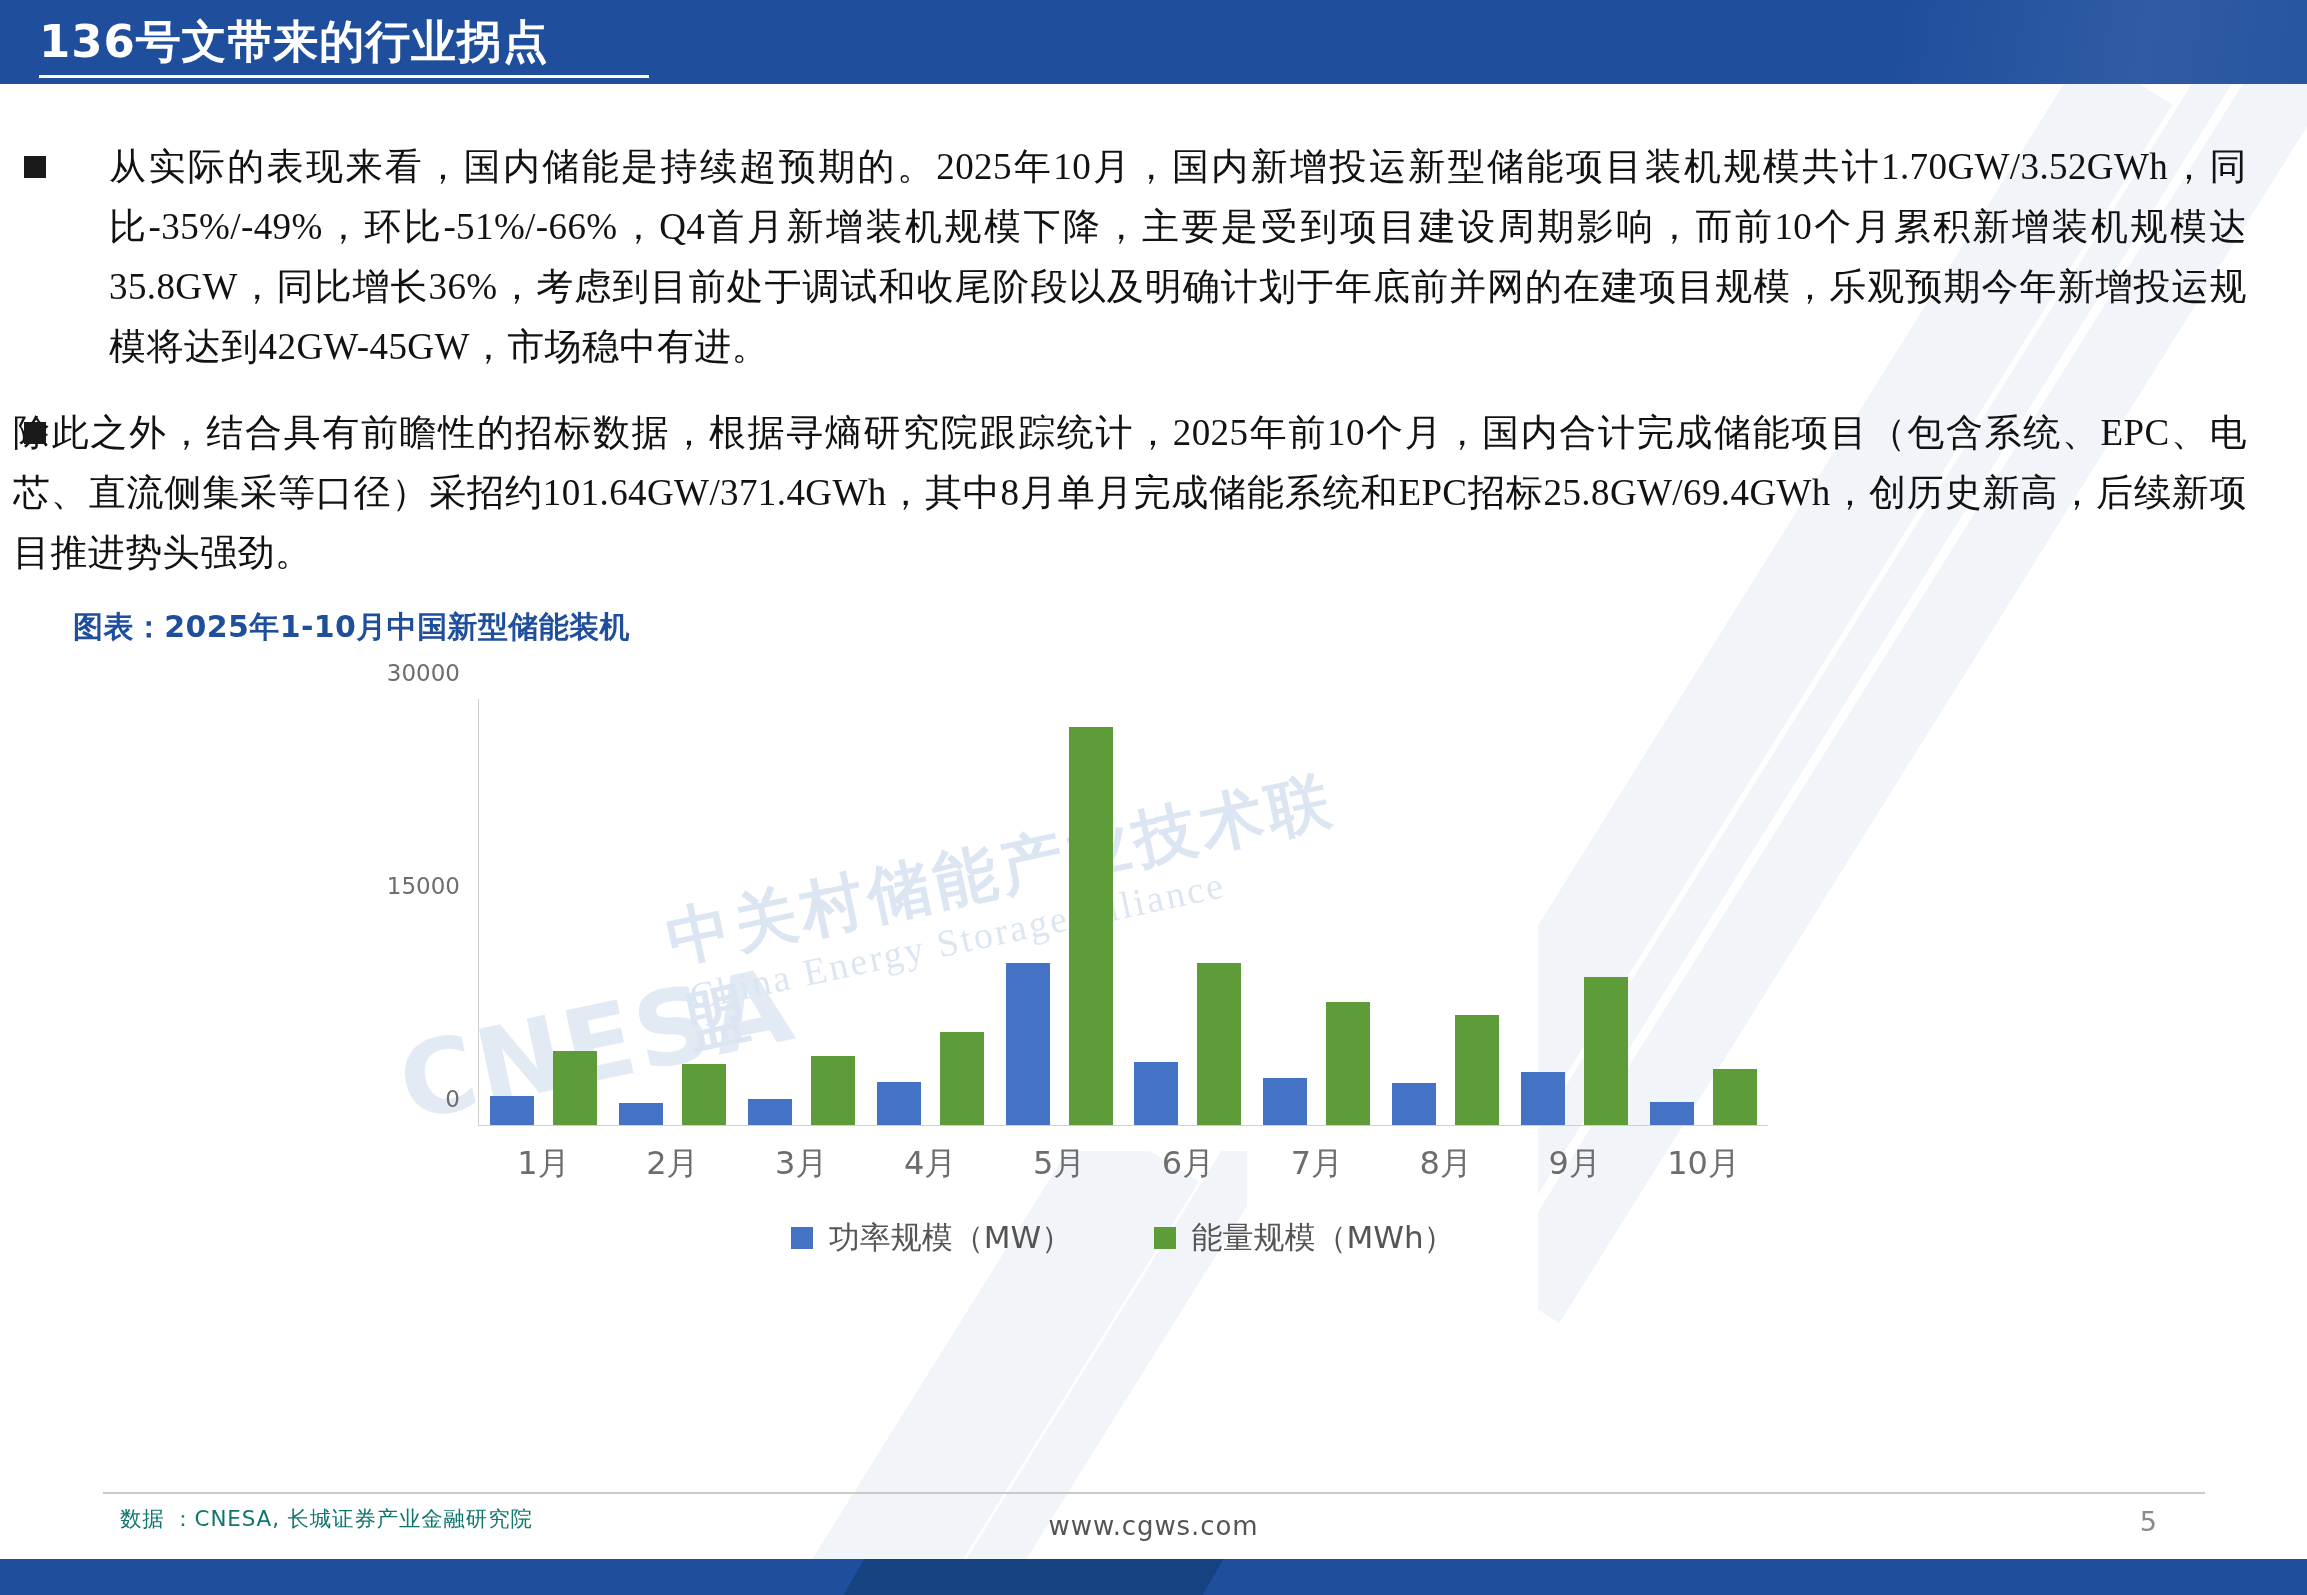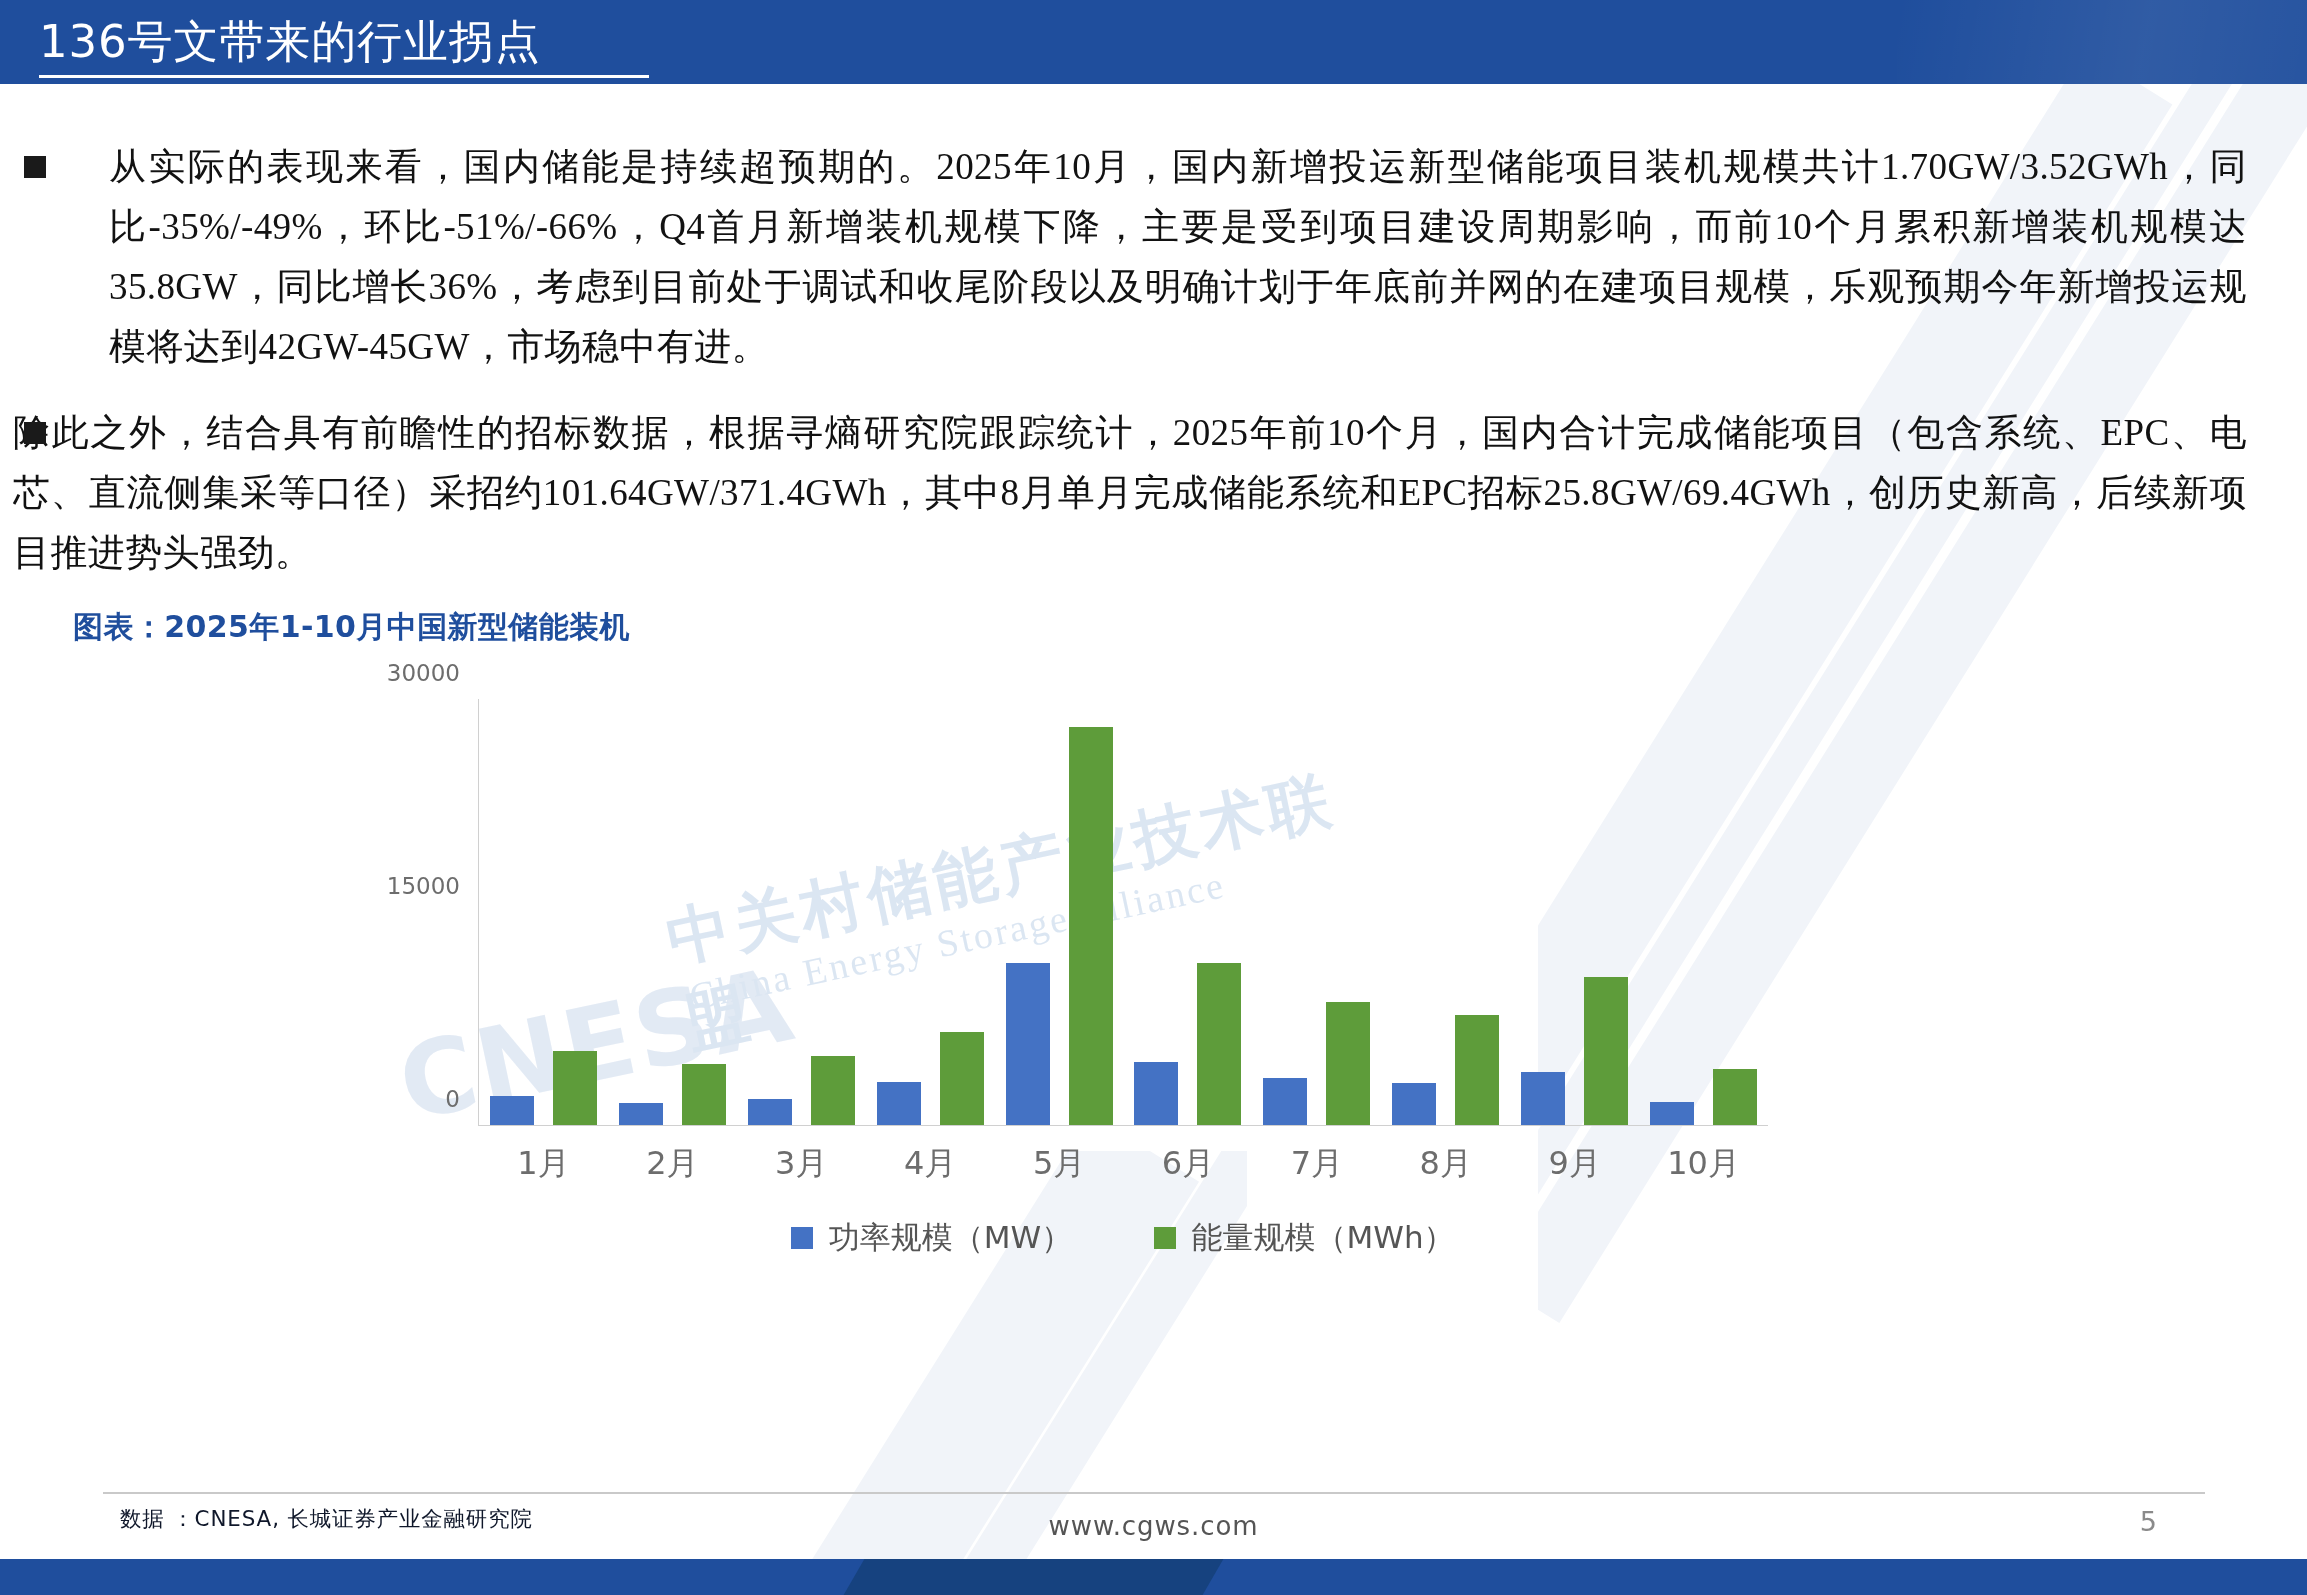--- a/index.html
+++ b/index.html
@@ -29,21 +29,21 @@
     right: 0; top: 0;
     width: 410px; height: 84px;
     background: linear-gradient(100deg, rgba(255,255,255,0) 0%, rgba(255,255,255,0.08) 60%, rgba(255,255,255,0.04) 100%);
   }
   .title-text {
     position: absolute;
     left: 39px;
     top: 12px;
     font-family: "DejaVu Sans", sans-serif;
     font-size: 45px;
-    font-weight: normal;
+    font-weight: bold;
     color: #ffffff;
     letter-spacing: 0.9px;
   }
   .title-underline {
     position: absolute;
     left: 39px;
     top: 75px;
     width: 610px;
     height: 3.4px;
     background: #ffffff;
@@ -251,21 +251,21 @@
     width: 2102px;
     height: 1.7px;
     background: #c9c9c9;
   }
   .source {
     position: absolute;
     left: 120px;
     top: 1504px;
     font-family: "DejaVu Sans", sans-serif;
     font-size: 21.4px;
-    color: #0f172a;
+    color: #0f766e;
     letter-spacing: 0.9px;
   }
   .site {
     position: absolute;
     left: 0; right: 0;
     top: 1511px;
     text-align: center;
     font-family: "DejaVu Sans", sans-serif;
     font-size: 26px;
     color: #555555;

